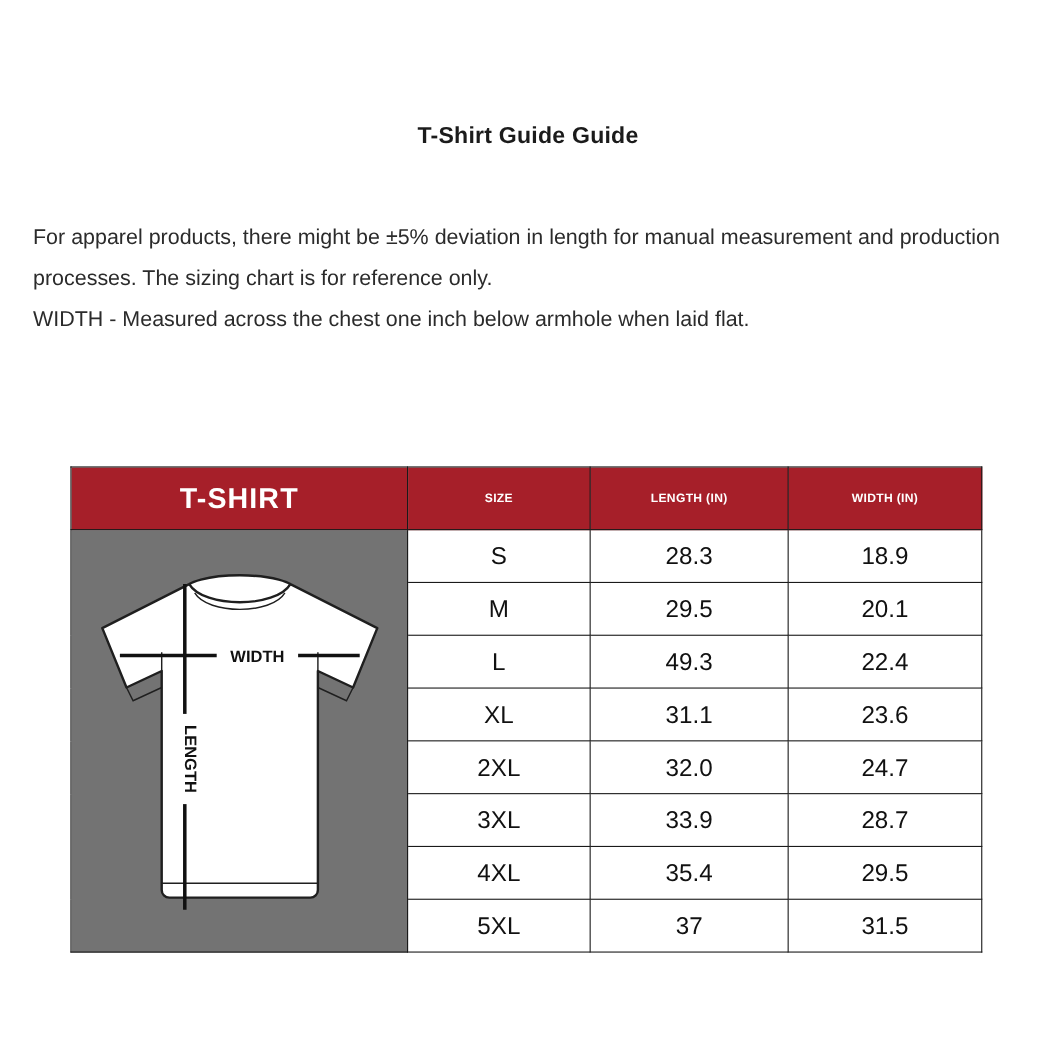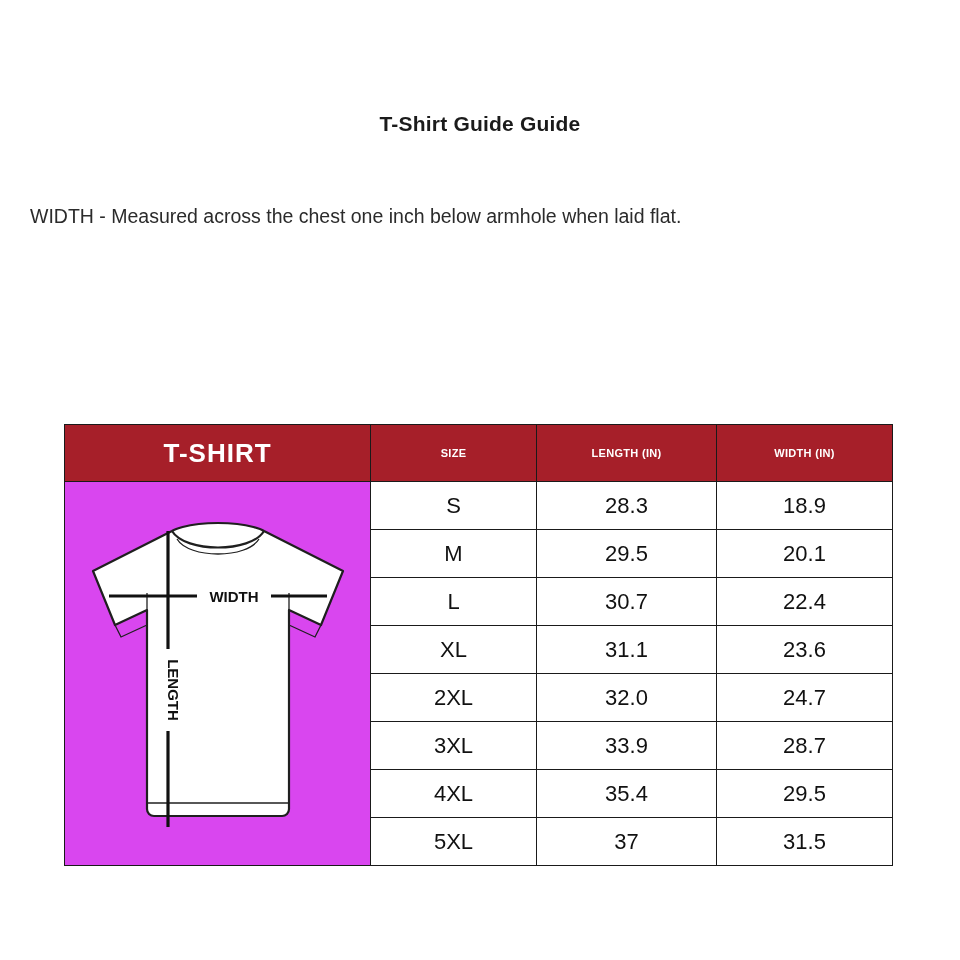--- a/index.html
+++ b/index.html
@@ -69,21 +69,21 @@
   }
   .hdr-brand {
     font-size: 26px;
     letter-spacing: 1px;
   }
   .hdr-cell {
     font-size: 11px;
     letter-spacing: 0.3px;
   }
   .img-cell {
-    background: #d946ef;
+    background: #737373;
     vertical-align: middle;
     text-align: center;
     padding: 6px 0 10px 0;
   }
   .data-cell {
     height: 47px;
     text-align: center;
     vertical-align: middle;
     font-size: 22px;
     color: #111111;
@@ -99,20 +99,21 @@
   }
 </style>
 </head>
 <body>
 
 <div class="page">
 
   <div class="title">T-Shirt Guide Guide</div>
 
   <div class="intro">
+    <p>For apparel products, there might be ±5% deviation in length for manual measurement and production processes. The sizing chart is for reference only.</p>
     <p>WIDTH - Measured across the chest one inch below armhole when laid flat.</p>
   </div>
 
   <div class="table-wrap">
     <table class="size-table">
       <colgroup>
         <col class="col-shirt">
         <col class="col-size">
         <col class="col-length">
         <col class="col-width">
@@ -156,21 +157,21 @@
           <td class="data-cell">18.9</td>
         </tr>
 
         <tr>
           <td class="data-cell">M</td>
           <td class="data-cell">29.5</td>
           <td class="data-cell">20.1</td>
         </tr>
         <tr>
           <td class="data-cell">L</td>
-          <td class="data-cell">30.7</td>
+          <td class="data-cell">49.3</td>
           <td class="data-cell">22.4</td>
         </tr>
         <tr>
           <td class="data-cell">XL</td>
           <td class="data-cell">31.1</td>
           <td class="data-cell">23.6</td>
         </tr>
         <tr>
           <td class="data-cell">2XL</td>
           <td class="data-cell">32.0</td>

